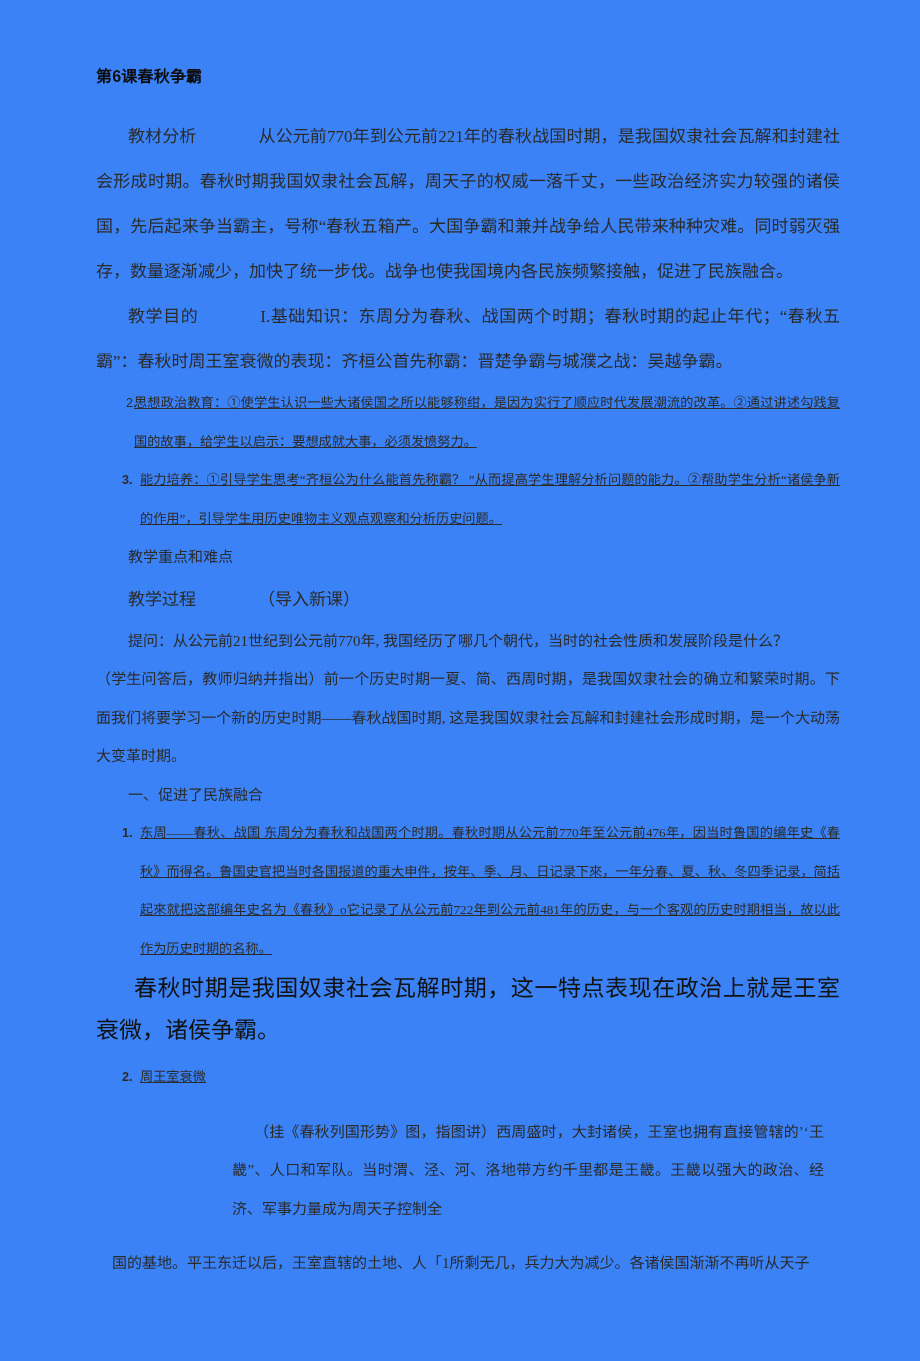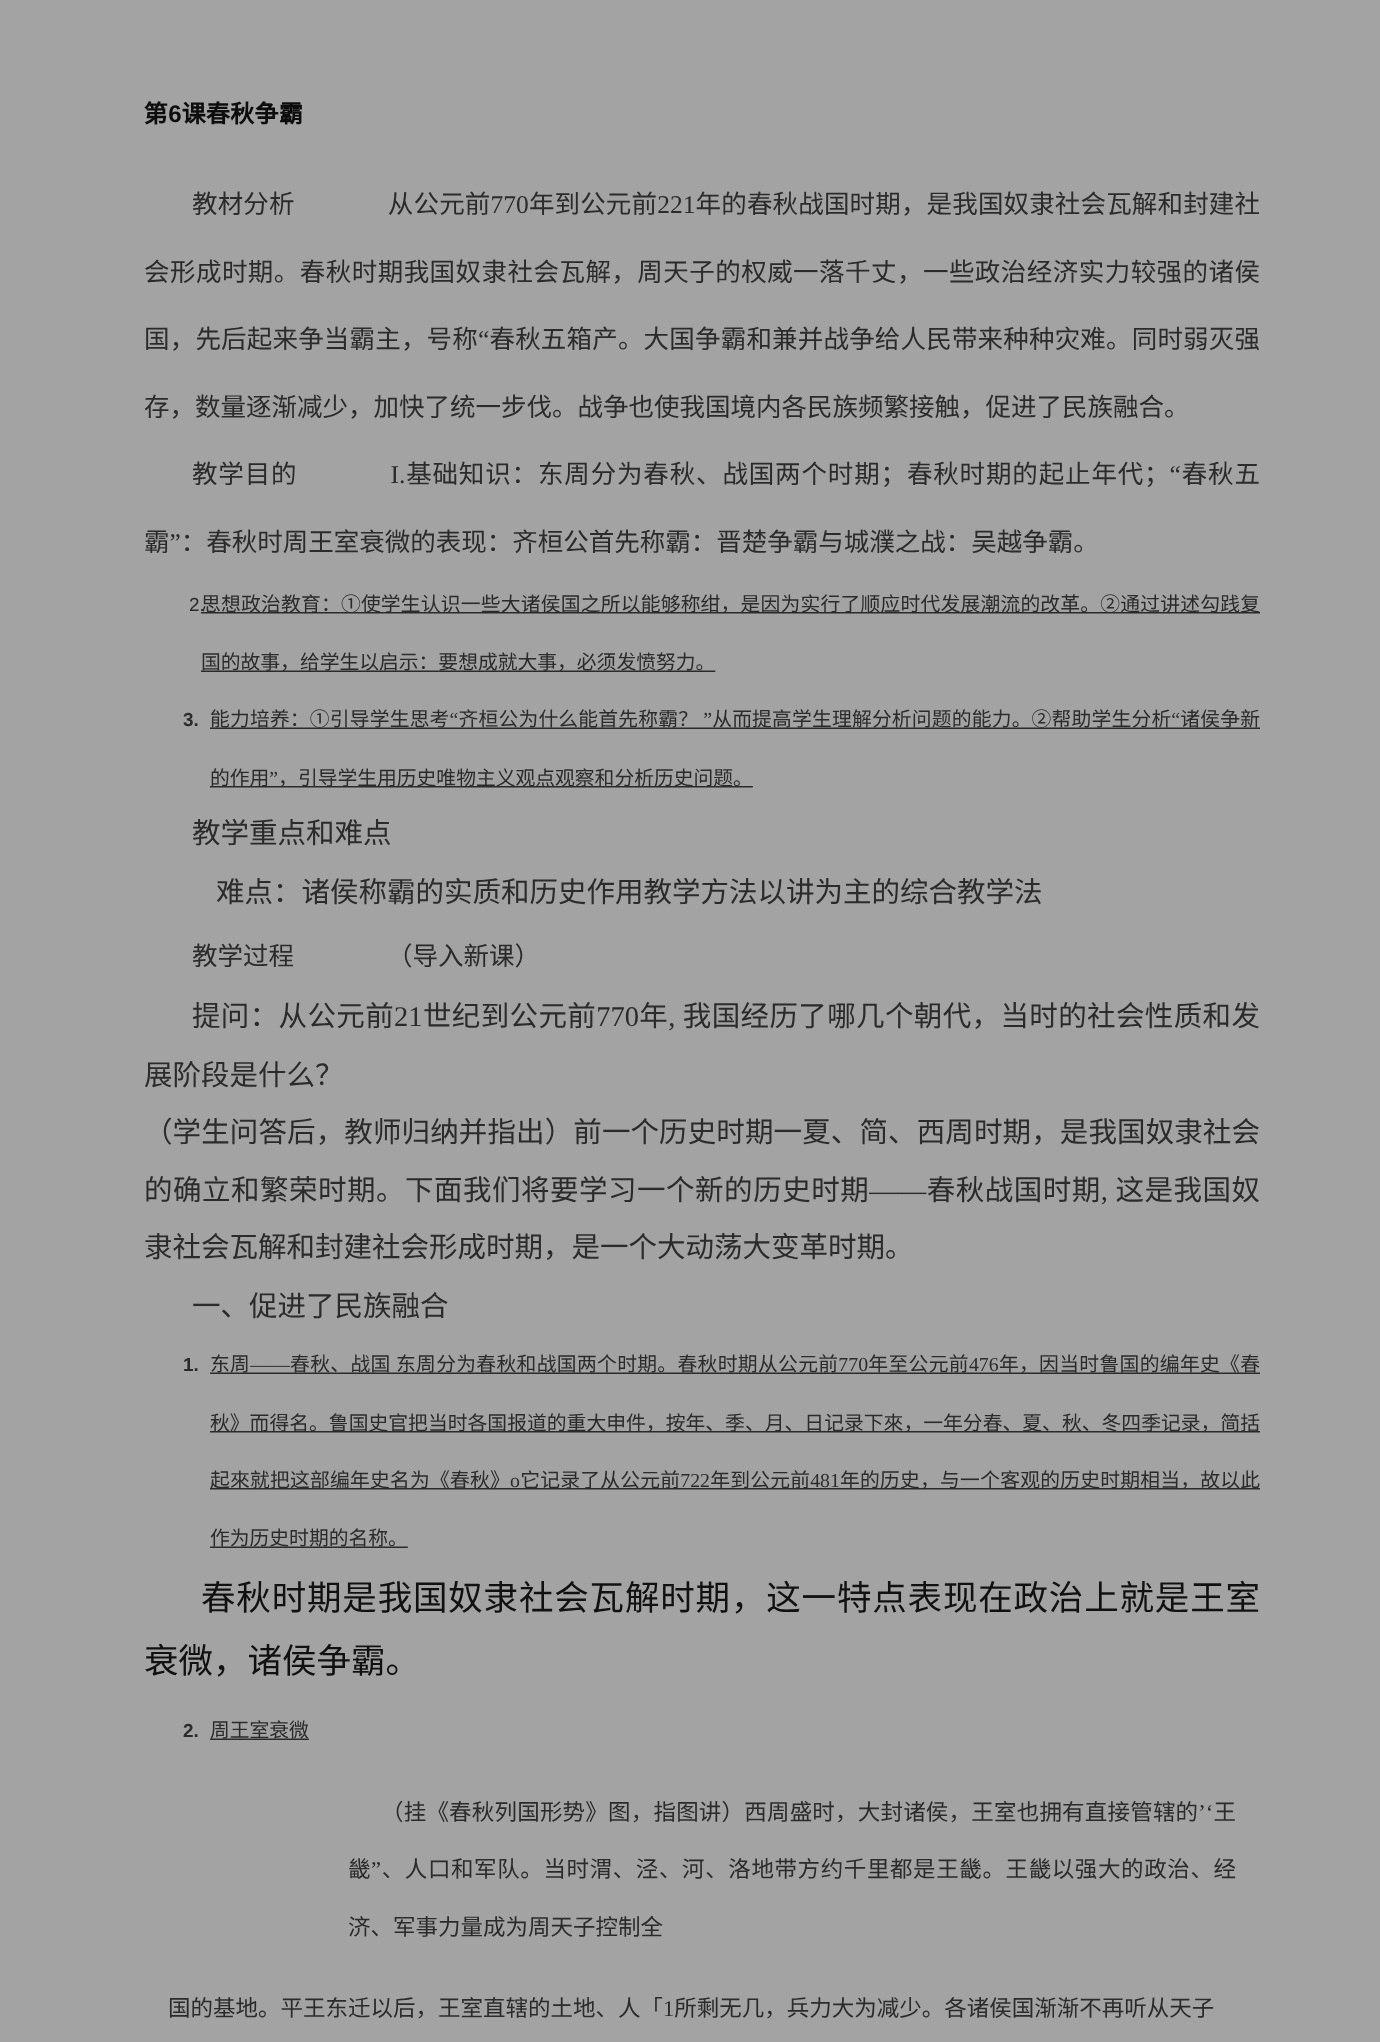--- a/index.html
+++ b/index.html
@@ -11,21 +11,21 @@
   body {
     font-family: "Liberation Serif", "DejaVu Serif", serif;
     color: #1a1a1a;
     -webkit-font-smoothing: antialiased;
   }
   .page {
     position: relative;
     width: 920px;
     height: 1361px;
     margin: 0 auto;
-    background: #a3a3a3;
+    background: #3b82f6;
     overflow: hidden;
     box-sizing: border-box;
   }
   .doc-body {
     position: absolute;
     left: 96px;
     top: 66px;
     width: 744px;
   }
 
@@ -36,21 +36,21 @@
     font-size: 16px;
     letter-spacing: 0.2px;
     line-height: 22px;
     color: #0d0d0d;
     margin: 0 0 26px 0;
     white-space: pre;
   }
 
   
   .p {
-    font-size: 19px;
+    font-size: 15px;
     line-height: 38.5px;
     text-align: justify;
     text-justify: inter-ideograph;
     color: #2b2b2b;
     margin: 0;
     word-break: break-all;
   }
   .p.indent-1 { text-indent: 32px; }
   .p.indent-2 { text-indent: 48px; }
 
@@ -147,21 +147,20 @@
     </div>
 
     <div class="li">
       <span class="num">3.</span>
       <span class="txt">能力培养：①引导学生思考“齐桓公为什么能首先称霸？ ”从而提高学生理解分析问题的能力。②帮助学生分析“诸侯争新的作用”，引导学生用历史唯物主义观点观察和分析历史问题。</span>
     </div>
 
     <p class="p indent-1">教学重点和难点</p>
 
 
-    <p class="p indent-2">难点：诸侯称霸的实质和历史作用教学方法以讲为主的综合教学法</p>
 
     <p class="tabline"><span>教学过程</span><span class="gap-lg"></span><span>（导入新课）</span></p>
 
     <p class="p indent-1">提问：从公元前21世纪到公元前770年, 我国经历了哪几个朝代，当时的社会性质和发展阶段是什么？</p>
 
     <p class="p">（学生问答后，教师归纳并指出）前一个历史时期一夏、简、西周时期，是我国奴隶社会的确立和繁荣时期。下面我们将要学习一个新的历史时期——春秋战国时期, 这是我国奴隶社会瓦解和封建社会形成时期，是一个大动荡大变革时期。</p>
 
     <p class="p indent-1">一、促进了民族融合</p>
 
     <div class="li">

